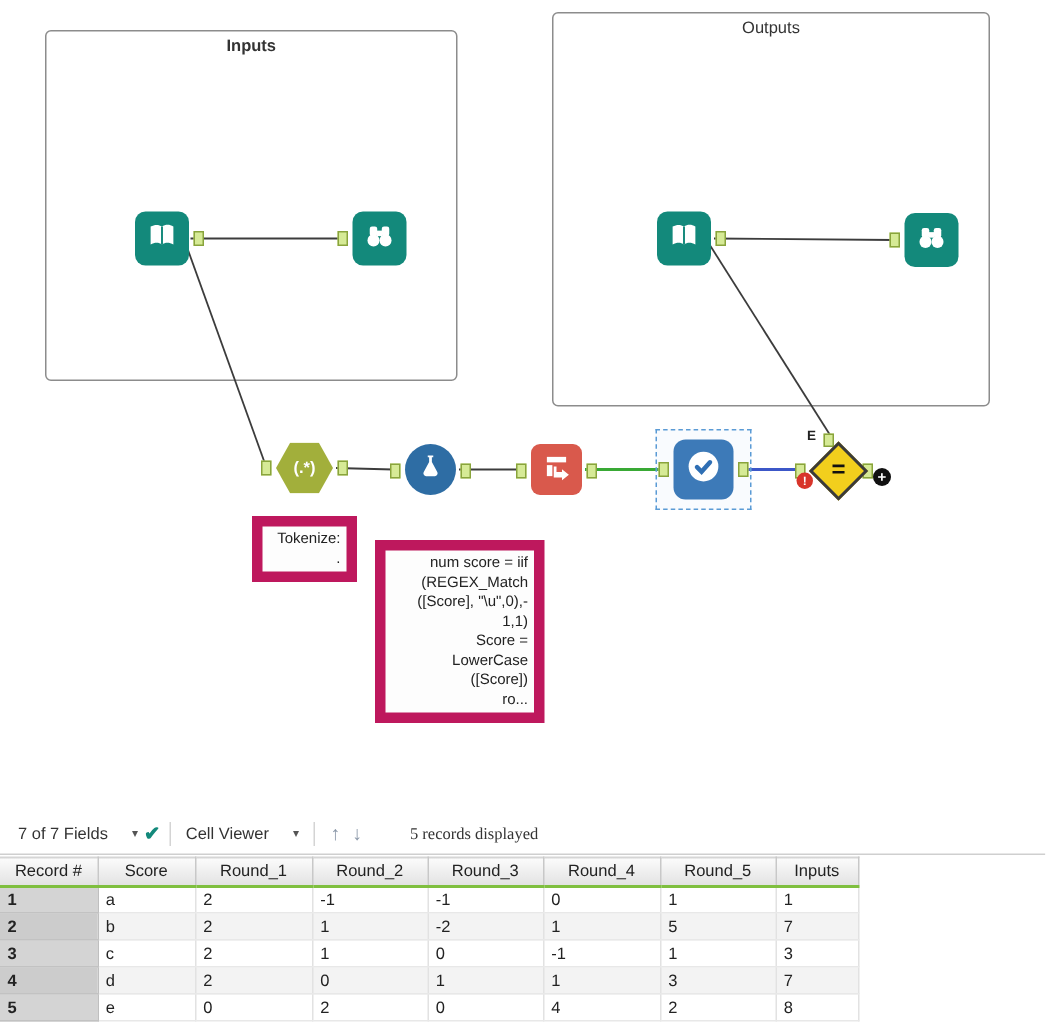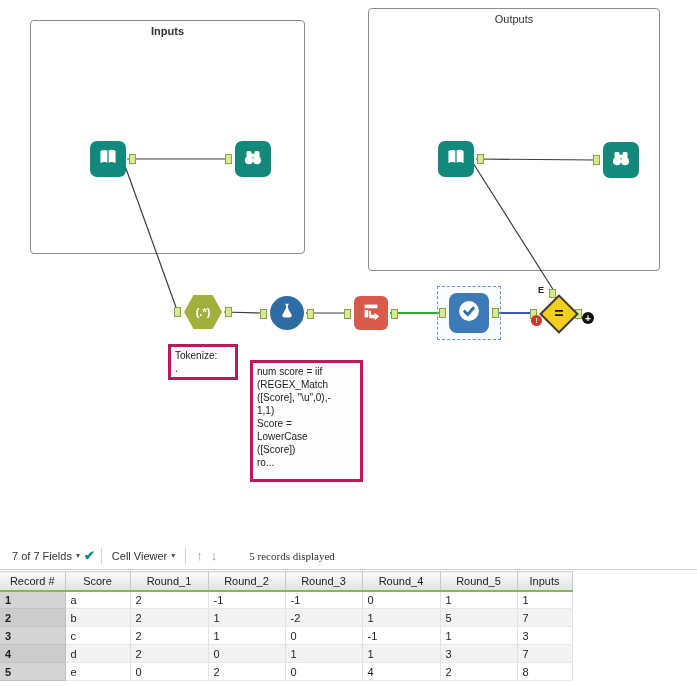--- a/index.html
+++ b/index.html
@@ -31,30 +31,30 @@
   .diamond-symbol { position:absolute; left:0; top:0; width:40px; height:40px; display:flex; align-items:center; justify-content:center;
                     font-weight:bold; font-size:16px; color:#111; }
   .badge { position:absolute; border-radius:50%; display:flex; align-items:center; justify-content:center; color:#fff; font-weight:bold; }
   .plus-badge { width:12px; height:12px; background:#111; font-size:10px; right:-15px; top:18px; }
   .error-badge { width:11px; height:11px; background:#d8352a; font-size:8px; left:-8px; top:21px; }
   .e-label { position:absolute; left:-1px; top:-9px; font-size:9px; font-weight:bold; color:#222; }
   .e-anchor { position:absolute; left:10px; top:-5px; width:7px; height:9px; background:#d6ea96; border:1px solid #89a43c; }
   .d-anchor-left { position:absolute; left:-9px; top:15px; width:7px; height:10px; background:#d6ea96; border:1px solid #89a43c; }
   .d-anchor-right { position:absolute; right:-3px; top:15px; width:7px; height:10px; background:#d6ea96; border:1px solid #89a43c; }
 
-  .annotation { position:absolute; border:3px solid #be185d; background:#fdfdfd; font-size:10px; color:#222;
-                padding:2px 4px; white-space:pre-line; line-height:1.3; }
+  .annotation { position:absolute; border:7px solid #be185d; background:#fdfdfd; font-size:10px; color:#222;
+                padding:2px 4px; white-space:pre-line; line-height:1.3;text-align:right; }
 
   
   .results-title { position:absolute; left:0; top:520px; width:697px; height:21px; line-height:21px;
                    background:linear-gradient(#e3edf8,#c7daee); border-top:1px solid #9ab3cc; border-bottom:1px solid #b3c6da;
                    font-size:11px; color:#333; padding-left:5px; }
   .results-toolbar { position:absolute; left:0; top:542px; width:697px; height:28px; background:#fff;
                      border-bottom:1px solid #cfcfcf; display:flex; align-items:center; font-size:11px; color:#333; padding-left:8px; }
-  .tb-item { display:flex; align-items:center; gap:4px; padding:0 4px; }
+  .tb-item { display:flex; align-items:center; gap:16px; padding:0 4px; }
   .caret { font-size:8px; color:#555; }
   .tb-sep { width:1px; height:16px; background:#d4d4d4; margin:0 6px; }
   .check-glyph { color:#13897b; font-size:13px; font-weight:bold; }
   .arrow-glyph { color:#8a97a8; font-size:13px; padding:0 4px; }
   .records-text { margin-left:28px;font-family:Liberation Serif, serif; }
 
   table.grid { position:absolute; left:0; top:571px; border-collapse:collapse; table-layout:fixed; font-size:11px; }
   table.grid th { background:linear-gradient(#fbfbfb,#e2e2e2); border-right:1px solid #c8c8c8; border-top:1px solid #d5d5d5;
                   border-bottom:2px solid #7fbf3f; font-weight:normal; height:19px; text-align:center; color:#222; }
   table.grid td { height:18px; border-right:1px solid #e2e2e2; border-bottom:1px solid #e8e8e8; padding-left:5px; color:#222; }

